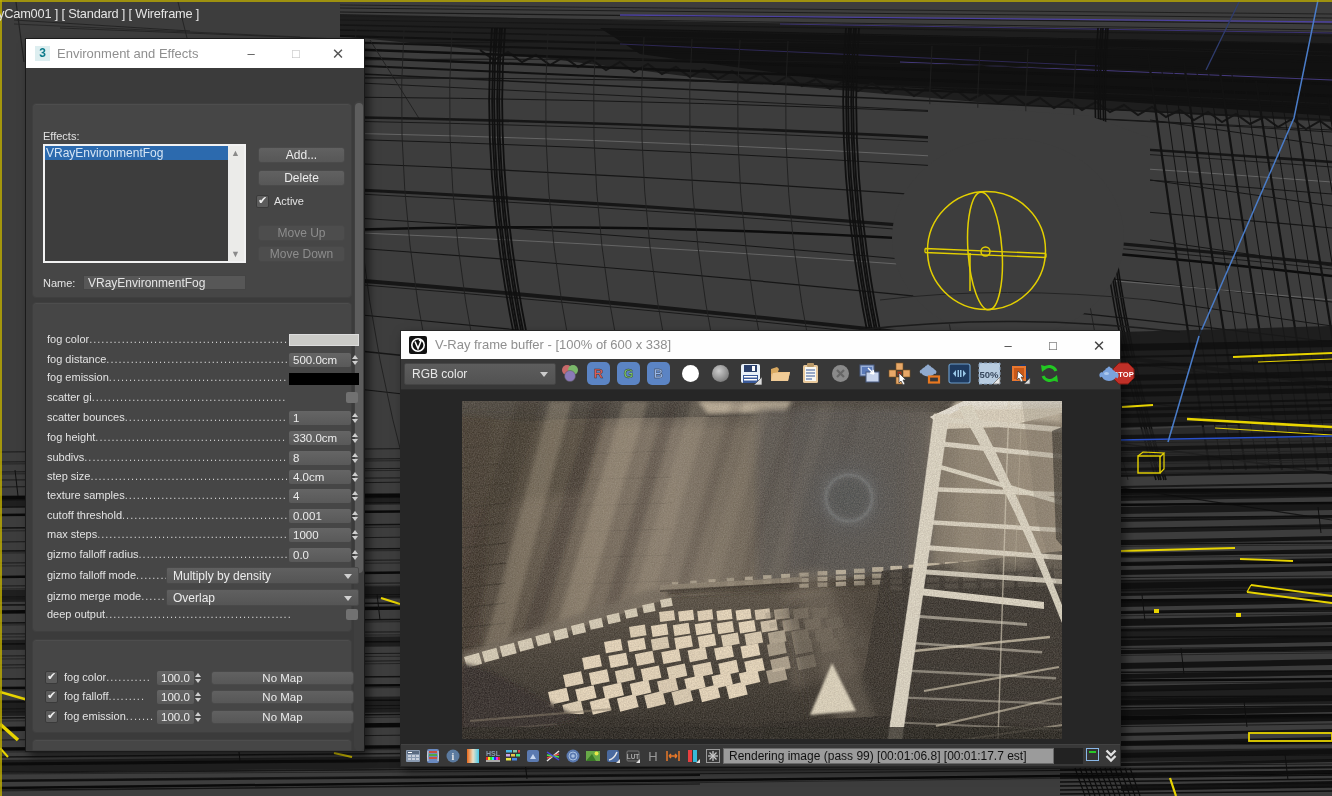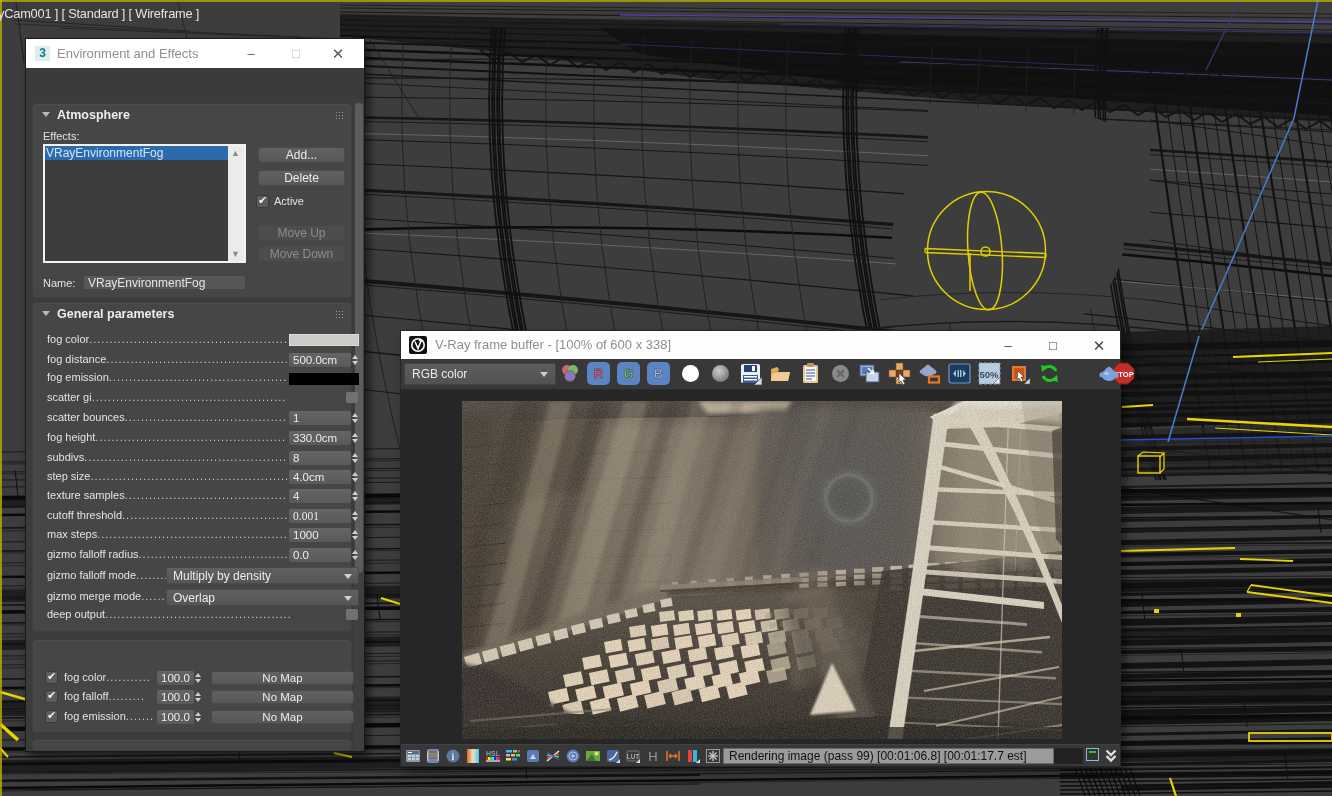--- a/index.html
+++ b/index.html
@@ -359,49 +359,39 @@
       <div class="ico3">3</div>
       <div class="ttl">Environment and Effects</div>
       <div class="wbtn" style="left:210px;">–</div>
       <div class="wbtn" style="left:255px;color:#bbb;">□</div>
       <div class="wbtn" style="left:297px;font-size:15px;">✕</div>
     </div>
 <div class="abs" style="left:328px;top:62px;width:10px;height:650px;background:#3f3f3f;border-radius:5px;">
       <div style="position:absolute;left:1px;top:2px;width:8px;height:470px;background:#5d5d5d;border-radius:4px;"></div>
     </div>
 <div class="rollout" style="top:64px;height:195px;">
-<div class="rhead">
-        <div class="tri"></div>
-        <div class="htxt">Atmosphere</div>
-        <div class="grip"></div>
-      </div>
 <div class="lbl" style="left:10px;top:26px;">Effects:</div>
 <div style="position:absolute;left:10px;top:40px;width:203px;height:119px;background:#3d3d3d;border:2px solid #f2f2f2;">
         <div style="position:absolute;left:0;top:0;width:183px;height:14px;background:#2c6aae;color:#d4e4f4;font-size:12px;line-height:14px;padding-left:1px;">VRayEnvironmentFog</div>
         <div style="position:absolute;right:0;top:0;width:16px;height:100%;background:#ebebe9;">
           <div style="position:absolute;top:2px;left:3px;color:#8a8a8a;font-size:9px;">▲</div>
           <div style="position:absolute;bottom:2px;left:3px;color:#8a8a8a;font-size:9px;">▼</div>
         </div>
       </div>
 <div class="btn" style="left:225px;top:43px;width:87px;height:16px;line-height:15px;">Add...</div>
 <div class="btn" style="left:225px;top:66px;width:87px;height:16px;line-height:15px;">Delete</div>
 <div class="chk" style="left:223px;top:91px;"></div>
       <div class="lbl" style="left:241px;top:91px;">Active</div>
 <div class="btn dis" style="left:225px;top:121px;width:87px;height:16px;line-height:15px;">Move Up</div>
 <div class="btn dis" style="left:225px;top:142px;width:87px;height:16px;line-height:15px;">Move Down</div>
 <div class="lbl" style="left:10px;top:173px;">Name:</div>
 <div style="position:absolute;left:50px;top:171px;width:163px;height:15px;background:#575757;border:1px solid #444;font-size:12px;color:#e4e4e4;line-height:14px;padding-left:4px;">VRayEnvironmentFog</div>
 <div class="btn" style="left:225px;top:171px;width:87px;height:16px;line-height:15px;margin-top:27px;">Merge</div>
 </div>
 <div class="rollout" style="top:263px;height:330px;">
-<div class="rhead">
-        <div class="tri"></div>
-        <div class="htxt">General parameters</div>
-        <div class="grip"></div>
-      </div>
 <div class="lbl" style="left:14px;top:30px;width:240px;"><span>fog color</span><span class="dots">............................................................</span></div>
 <div style="position:absolute;left:256px;top:31px;width:70px;height:12px;background:#cbcbc7;border:1px solid #ddd;"></div>
 <div class="lbl" style="left:14px;top:50px;width:240px;"><span>fog distance</span><span class="dots">............................................................</span></div>
 <div class="spin" style="left:256px;top:50px;width:62px;">500.0cm</div>
       <div class="spinarr" style="left:318px;top:50px;"></div>
 <div class="lbl" style="left:14px;top:68px;width:240px;"><span>fog emission</span><span class="dots">............................................................</span></div>
 <div style="position:absolute;left:256px;top:70px;width:70px;height:12px;background:#000;"></div>
 <div class="lbl" style="left:14px;top:88px;width:240px;"><span>scatter gi</span><span class="dots">............................................................</span></div>
 <div style="position:absolute;left:313px;top:89px;width:12px;height:11px;background:#717171;border-radius:2px;"></div>
 <div class="lbl" style="left:14px;top:108px;width:240px;"><span>scatter bounces</span><span class="dots">............................................................</span></div>
@@ -413,21 +403,21 @@
 <div class="lbl" style="left:14px;top:148px;width:240px;"><span>subdivs</span><span class="dots">............................................................</span></div>
 <div class="spin" style="left:256px;top:148px;width:62px;">8</div>
       <div class="spinarr" style="left:318px;top:148px;"></div>
 <div class="lbl" style="left:14px;top:167px;width:240px;"><span>step size</span><span class="dots">............................................................</span></div>
 <div class="spin" style="left:256px;top:167px;width:62px;">4.0cm</div>
       <div class="spinarr" style="left:318px;top:167px;"></div>
 <div class="lbl" style="left:14px;top:186px;width:240px;"><span>texture samples</span><span class="dots">............................................................</span></div>
 <div class="spin" style="left:256px;top:186px;width:62px;">4</div>
       <div class="spinarr" style="left:318px;top:186px;"></div>
 <div class="lbl" style="left:14px;top:206px;width:240px;"><span>cutoff threshold</span><span class="dots">............................................................</span></div>
-<div class="spin" style="left:256px;top:206px;width:62px;font-family:Liberation Serif, serif;">0.001</div>
+<div class="spin" style="left:256px;top:206px;width:62px;">0.001</div>
       <div class="spinarr" style="left:318px;top:206px;"></div>
 <div class="lbl" style="left:14px;top:225px;width:240px;"><span>max steps</span><span class="dots">............................................................</span></div>
 <div class="spin" style="left:256px;top:225px;width:62px;">1000</div>
       <div class="spinarr" style="left:318px;top:225px;"></div>
 <div class="lbl" style="left:14px;top:245px;width:240px;"><span>gizmo falloff radius</span><span class="dots">............................................................</span></div>
 <div class="spin" style="left:256px;top:245px;width:62px;">0.0</div>
       <div class="spinarr" style="left:318px;top:245px;"></div>
 <div class="lbl" style="left:14px;top:266px;width:125px;"><span>gizmo falloff mode</span><span class="dots">........</span></div>
 <div class="drop" style="left:133px;top:264px;width:193px;">Multiply by density</div>
 <div class="lbl" style="left:14px;top:287px;width:125px;"><span>gizmo merge mode</span><span class="dots">.......</span></div>

